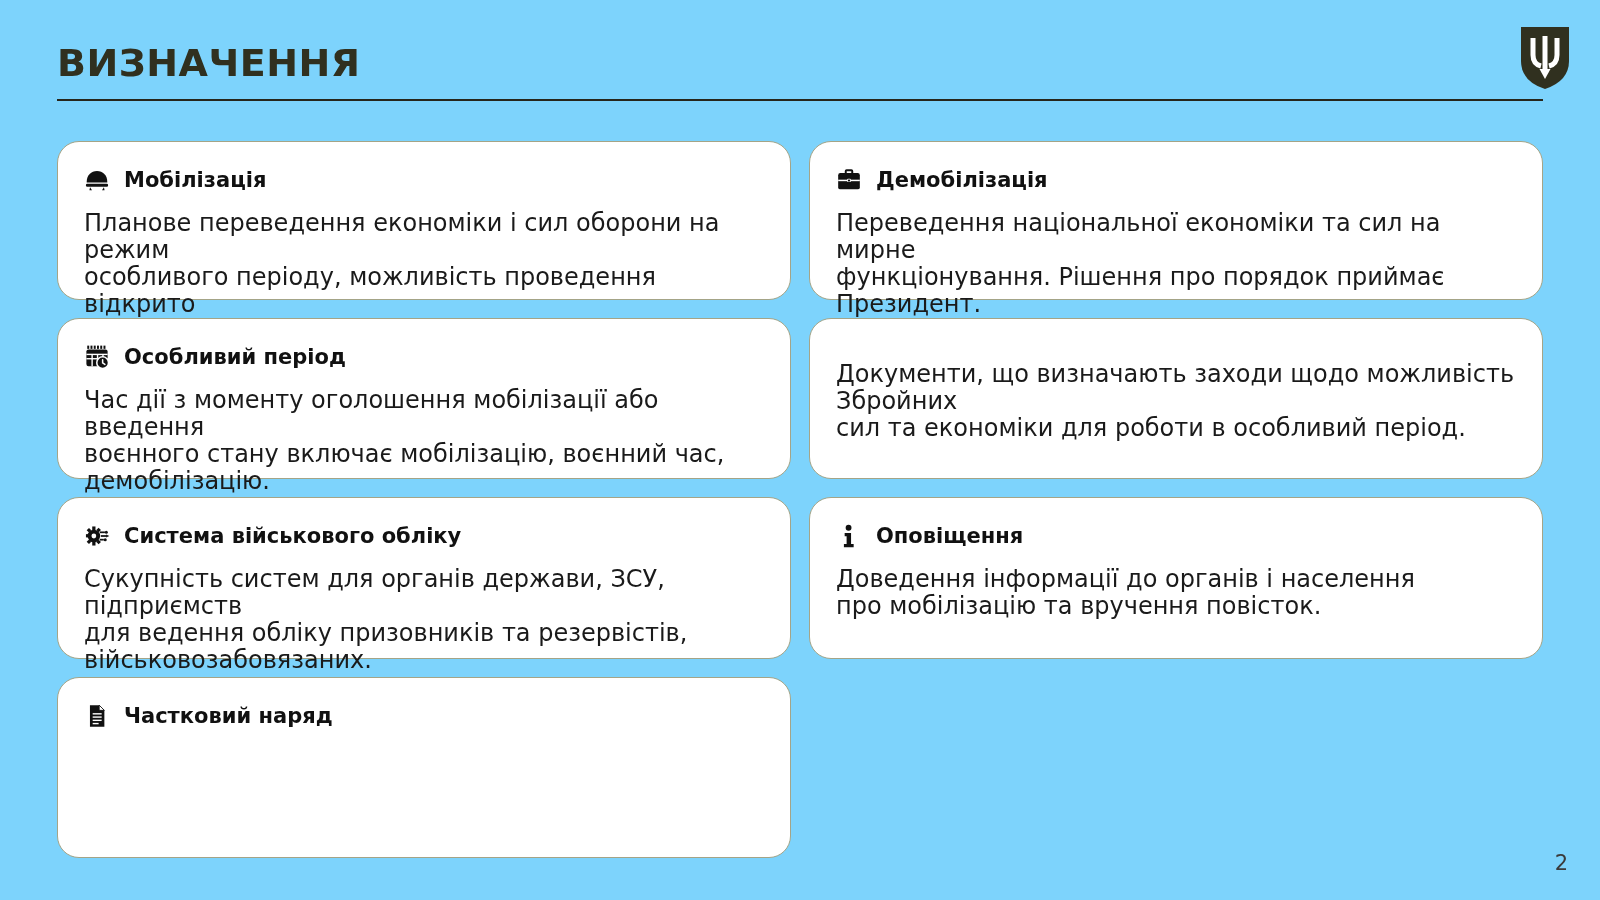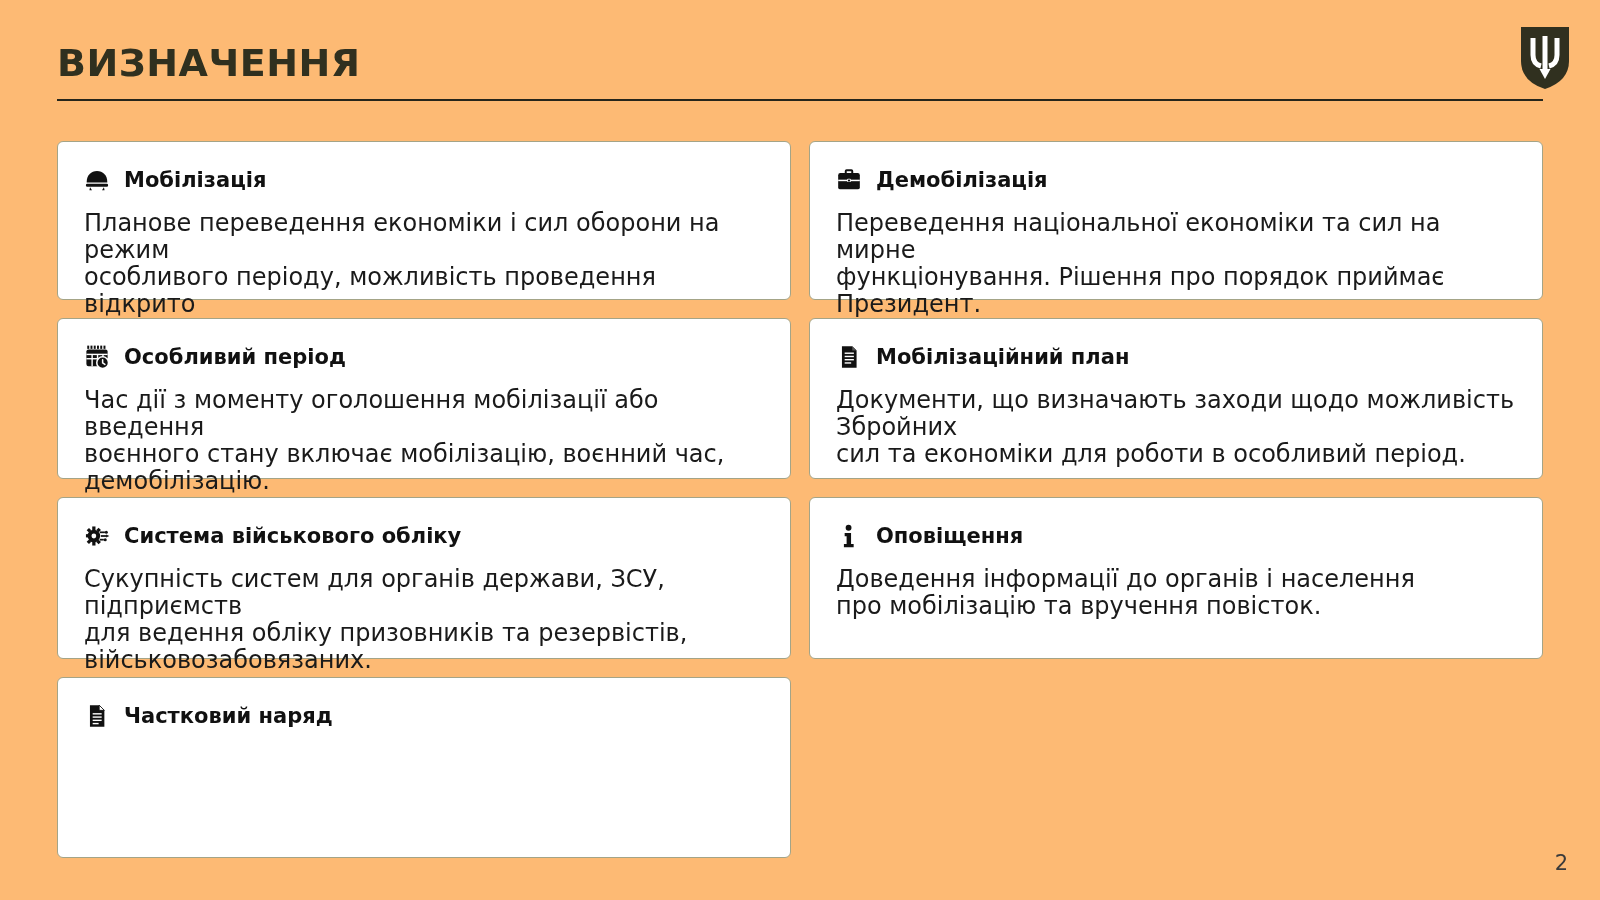--- a/index.html
+++ b/index.html
@@ -2,21 +2,21 @@
 <html lang="uk"><head>
 <meta charset="utf-8">
 <style>
   * { margin: 0; padding: 0; box-sizing: border-box; }
   html, body { background: #ffffff; }
   body {
     width: 1600px; height: 900px;
     font-family: "DejaVu Sans", "Liberation Sans", sans-serif;
     position: relative; overflow: hidden;
   }
-  .slide { position: absolute; inset: 0; background: #fdba74; }
+  .slide { position: absolute; inset: 0; background: #7dd3fc; }
 
   
   .header { position: absolute; top: 0; left: 57px; right: 57px; }
   .page-title {
     margin-top: 42px;
     font-size: 38px; line-height: 42px;
     font-weight: bold; letter-spacing: 0.5px;
     color: #30301f;
   }
   .divider { margin-top: 15px; height: 2px; background: #26261b; }
@@ -27,21 +27,21 @@
   .cards {
     position: absolute; top: 141px; left: 57px; right: 57px;
     display: grid;
     grid-template-columns: 1fr 1fr;
     grid-template-rows: 159px 161px 162px 181px;
     column-gap: 18px; row-gap: 18px;
   }
   .card {
     background: #ffffff;
     border: 1.5px solid #a4a487;
-    border-radius: 6px;
+    border-radius: 22px;
     padding: 25px 26px 20px 26px;
   }
   .card-head { display: flex; align-items: center; gap: 14px; }
   .card-icon { width: 26px; height: 26px; flex: 0 0 auto; display: block; }
   .card-title {
     font-size: 21px; font-weight: bold; color: #111111;
   }
   .card-body {
     margin-top: 17px;
     font-size: 24px; line-height: 27px;
@@ -130,33 +130,20 @@
           <path d="M17.2 14.6 V17.4 L19.3 18.8" stroke="#fff" stroke-width="1.4" fill="none" stroke-linecap="round"></path>
         </svg>
         <span class="card-title">Особливий період</span>
       </div>
       <div class="card-body">Час дії з моменту оголошення мобілізації або введення
 воєнного стану включає мобілізацію, воєнний час,
 демобілізацію.</div>
     </div>
 
     <div class="card">
-      <div class="card-head">
-        <svg class="card-icon" viewBox="0 0 24 24" aria-hidden="true">
-          <path d="M5.5 2 H15 L19 6 V22 H5.5 Z" fill="#111"></path>
-          <path d="M15 2 L19 6 H15 Z" fill="#555"></path>
-          <g stroke="#fff" stroke-width="1.3">
-            <line x1="8" y1="8.5" x2="16.5" y2="8.5"></line>
-            <line x1="8" y1="11.5" x2="16.5" y2="11.5"></line>
-            <line x1="8" y1="14.5" x2="16.5" y2="14.5"></line>
-            <line x1="8" y1="17.5" x2="14" y2="17.5"></line>
-          </g>
-        </svg>
-        <span class="card-title">Мобілізаційний план</span>
-      </div>
       <div class="card-body">Документи, що визначають заходи щодо можливість Збройних
 сил та економіки для роботи в особливий період.</div>
     </div>
 
     <div class="card">
       <div class="card-head">
         <svg class="card-icon" viewBox="0 0 24 24" aria-hidden="true">
           <g fill="#111">
             <rect x="7.6" y="3.2" width="3" height="3.4"></rect>
             <rect x="7.6" y="17.4" width="3" height="3.4"></rect>

